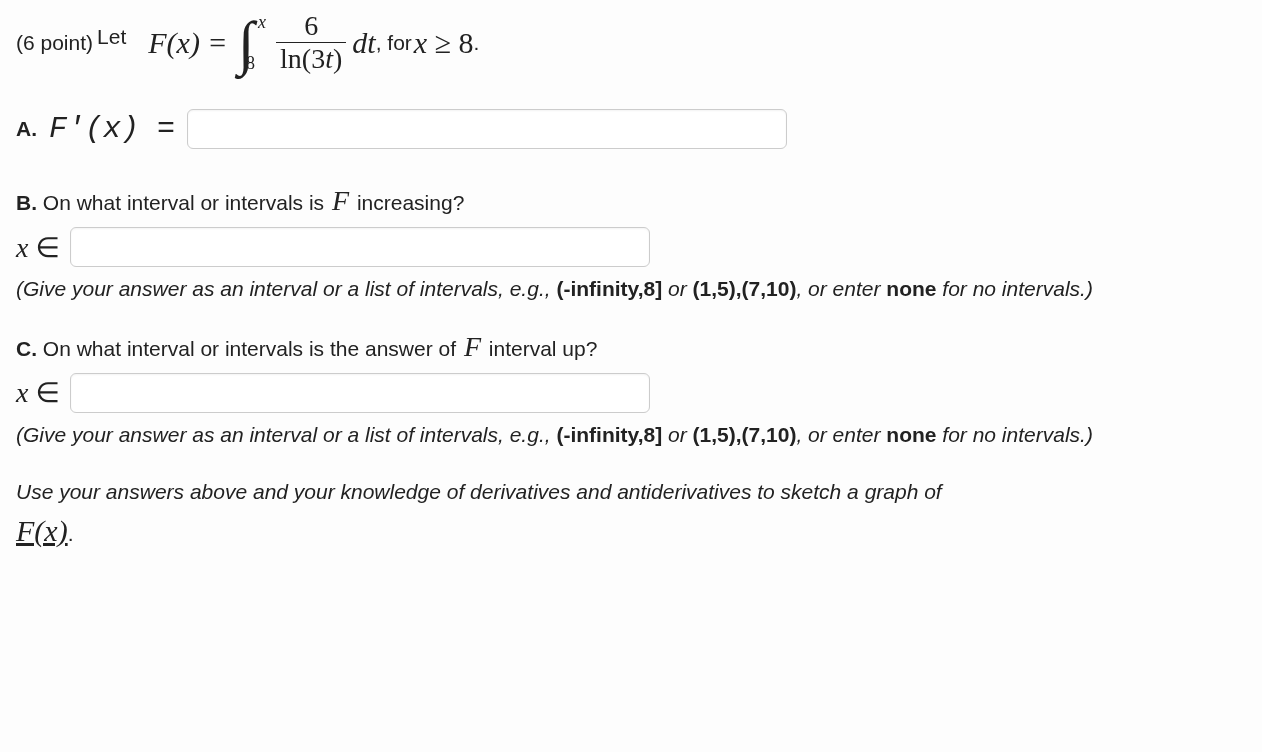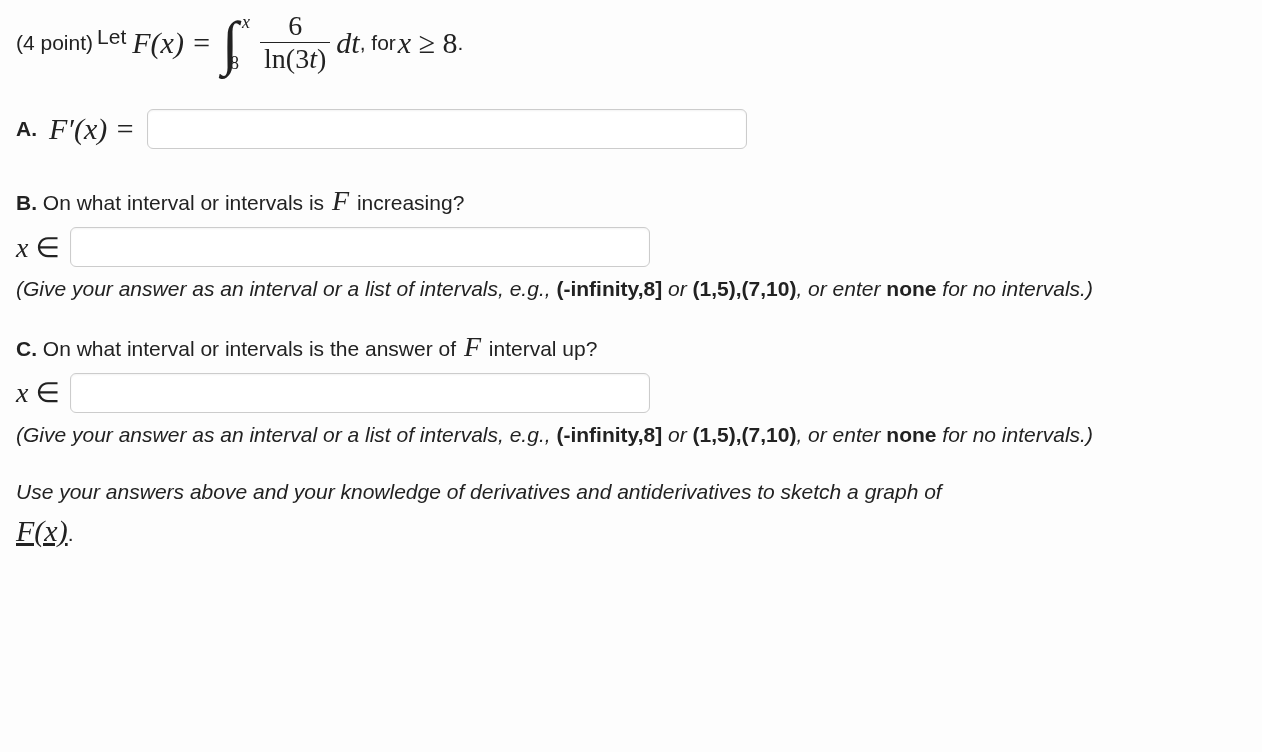--- a/index.html
+++ b/index.html
@@ -105,43 +105,43 @@
       margin-bottom: 10px;
     }
     .italic-math {
       font-style: italic;
     }
   </style>
 </head>
 <body>
 
 <div class="problem-intro">
-  <span>(4 point)</span>
+  <span>(6 point)</span>
   <span style="margin:0 6px 12px 4px;">Let</span>
-  <span class="math-serif-lg italic-math" style="margin-right:6px;">F(x) =</span>
+  <span class="math-serif-lg italic-math" style="margin-right:6px;margin-left:16px;">F(x) =</span>
   <span class="integral-block">
     <span class="integral-sign">∫</span>
     <span class="integral-bounds">
       <span class="upper italic-math">x</span>
       <span class="lower">8</span>
     </span>
   </span>
   <span class="fraction">
     <span class="num">6</span>
     <span class="den">ln(3<span class="italic-math">t</span>)</span>
   </span>
   <span class="math-serif-lg italic-math"> dt</span>
   <span style="margin-right:2px;">, for</span>
   <span class="math-serif-lg"><span class="italic-math">x</span> ≥ 8</span>
   <span>.</span>
 </div>
 
 <div class="part inline-flex" style="margin-bottom:30px;">
   <span class="part-label">A.</span>
-  <span class="math-serif-lg italic-math" style="margin:9px 8px;">F′(x) =</span>
+  <span class="math-serif-lg italic-math" style="margin:9px 8px;font-family:Liberation Mono, monospace;">F′(x) =</span>
   <input type="text" class="text-input" style="width: 600px;">
 </div>
 
 <div class="question-text">
   <span class="part-label">B.</span>
   <span>On what interval or intervals is</span>
   <span class="math-serif italic-math" style="margin:0 2px;">F</span>
   <span>increasing?</span>
 </div>
 <div class="inline-flex">

